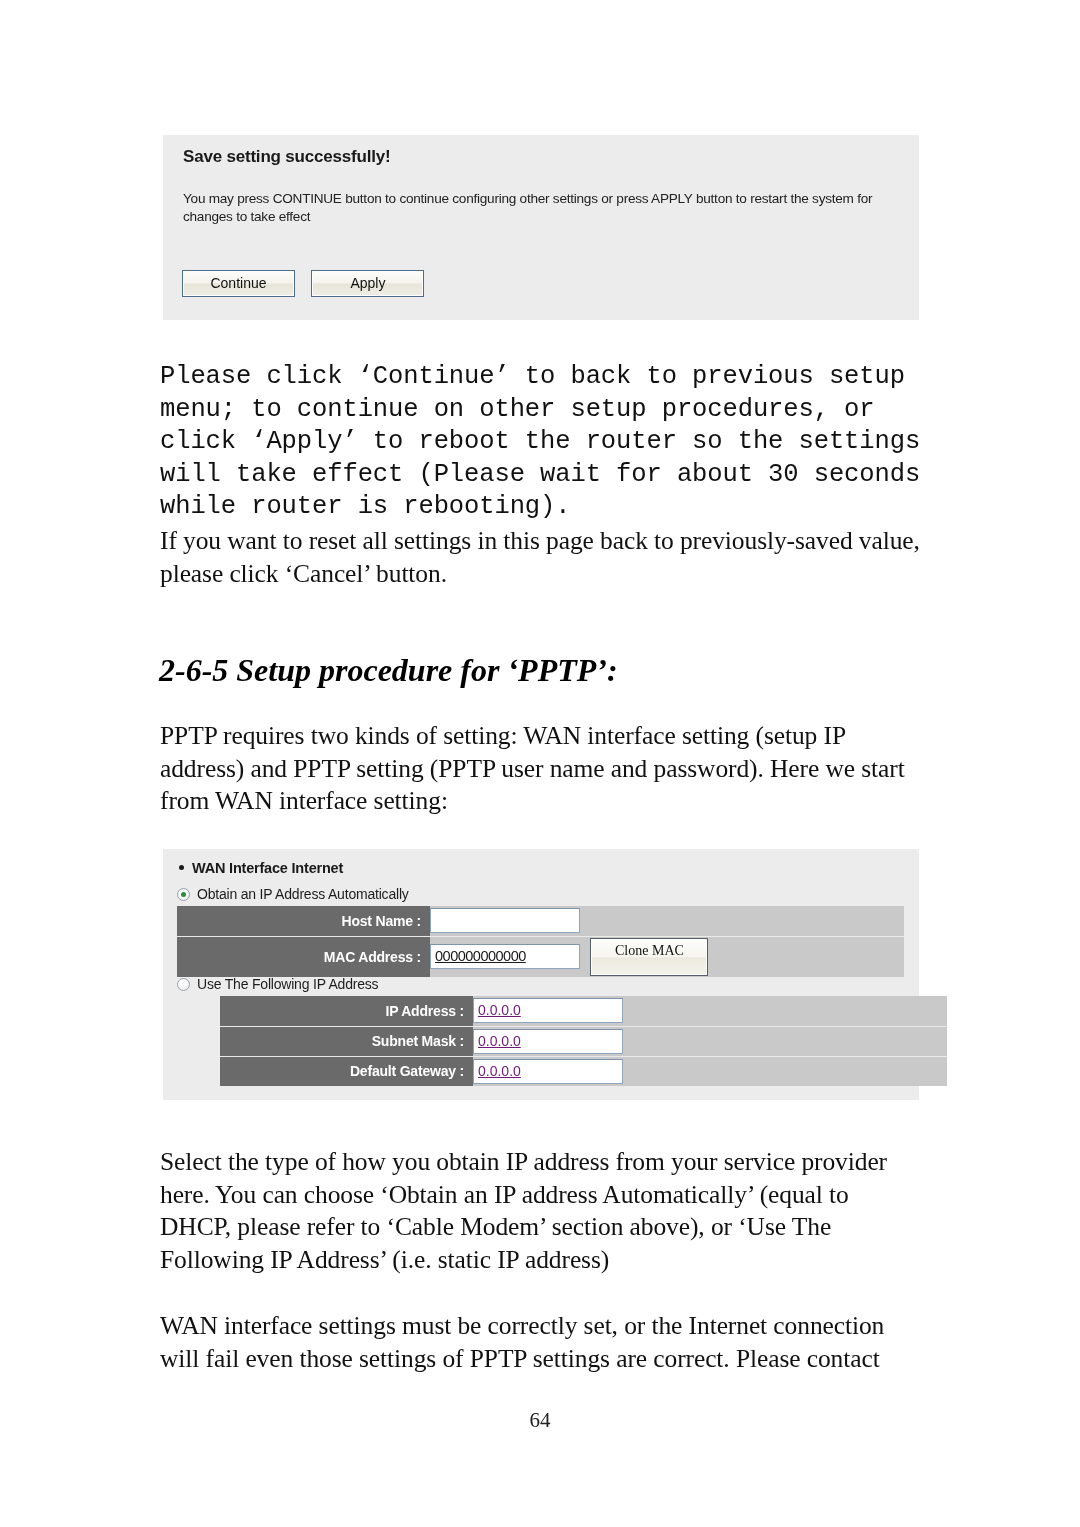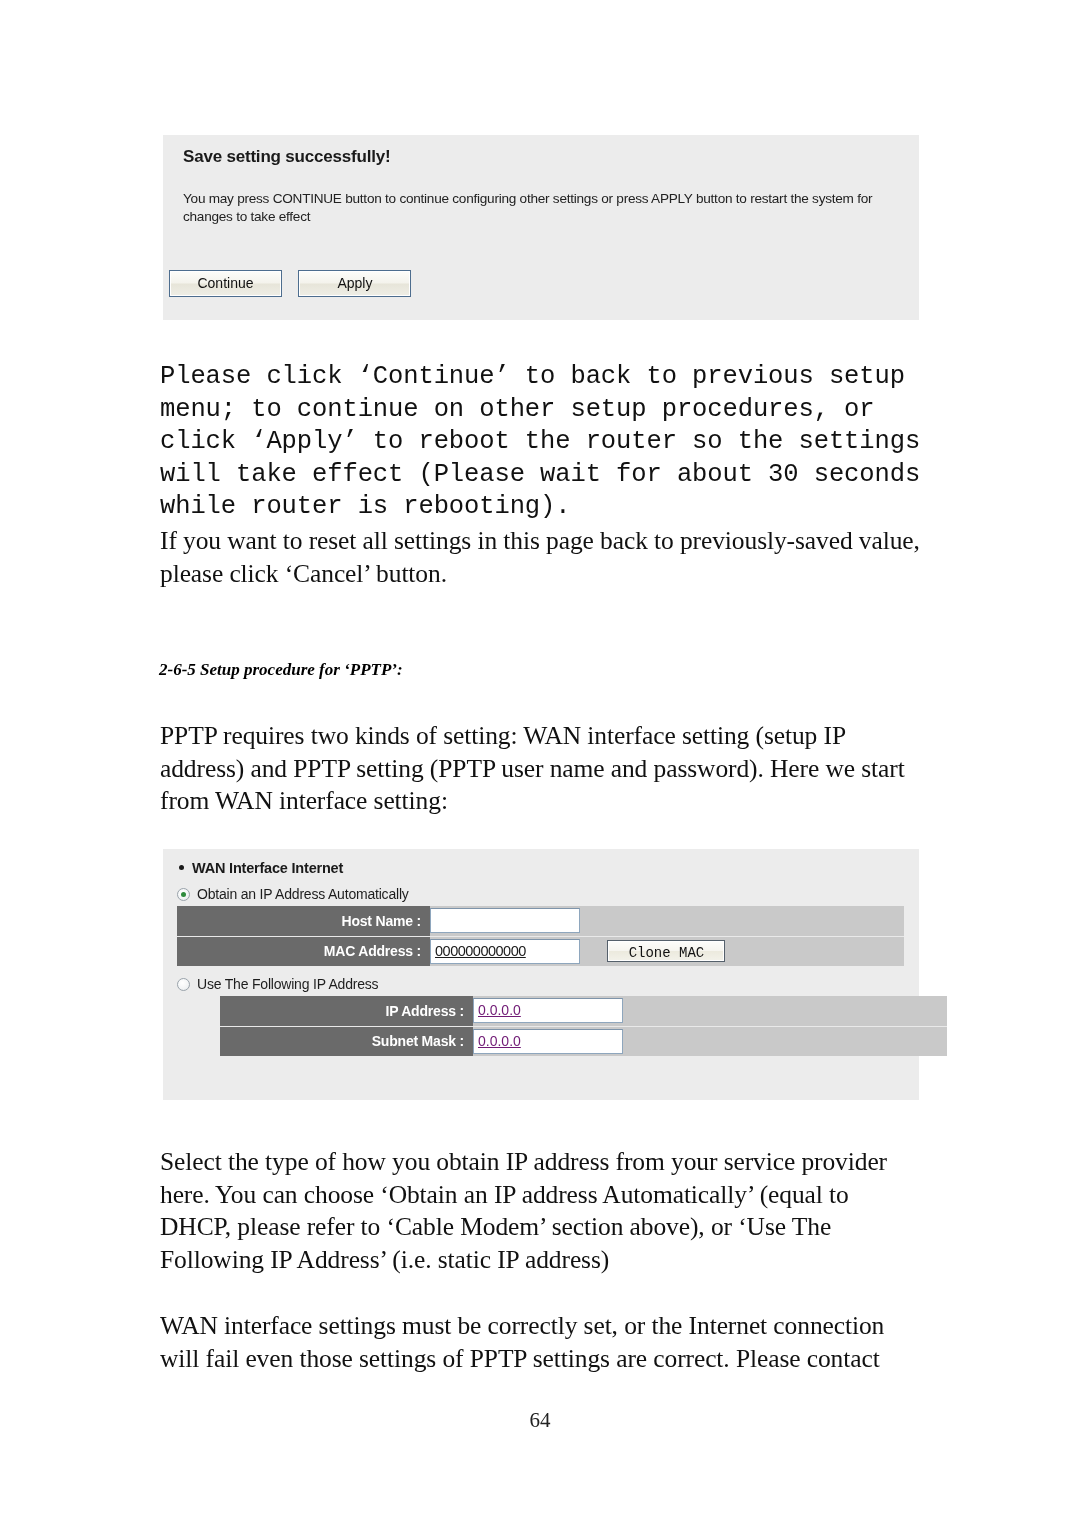--- a/index.html
+++ b/index.html
@@ -36,21 +36,21 @@
     letter-spacing: -0.1px;
   }
 
   .heading {
     position: absolute;
     left: 159px;
     width: 762px;
     font-family: "Liberation Serif", serif;
     font-weight: bold;
     font-style: italic;
-    font-size: 17px;
+    font-size: 32px;
     line-height: 30px;
     color: #000;
   }
 
   .page-number {
     position: absolute;
     left: 0;
     top: 1408px;
     width: 1080px;
     text-align: center;
@@ -86,21 +86,21 @@
     left: 20px;
     top: 55px;
     width: 715px;
     font-size: 13.6px;
     line-height: 18px;
     color: #222;
     letter-spacing: -0.25px;
   }
   .btn-row {
     position: absolute;
-    left: 6px;
+    left: 19px;
     top: 135px;
     border-radius: 12px;
   }
   .winbtn {
     display: inline-block;
     box-sizing: border-box;
     border: 1px solid #4d6d8e;
     background: linear-gradient(to bottom, #fdfdfa 0%, #f4f3ec 48%, #e7e5d9 52%, #efeee6 100%);
     font-family: "Liberation Sans", sans-serif;
     font-size: 14px;
@@ -221,27 +221,27 @@
     vertical-align: middle;
     text-decoration: underline;
   }
   .txtbox.mac { letter-spacing: -0.5px; font-size: 14.5px; }
   .txtbox.dim { color: #701a75; }
 
   #btn-clone {
     display: inline-block;
     box-sizing: border-box;
     width: 118px;
-    height: 22px;
+    height: 38px;
     line-height: 24px;
-    margin-left: 23px;
+    margin-left: 6px;
     border: 1px solid #55606b;
     background: linear-gradient(to bottom, #fdfdfb 0%, #f6f5ef 50%, #eceade 52%, #f3f2ea 100%);
     box-shadow: inset 0 0 0 1px #ffffff;
-    font-family: Liberation Mono, monospace;
+    font-family: Liberation Serif, serif;
     font-size: 14px;
     color: #111;
     text-align: center;
     vertical-align: middle;
     cursor: default;
   }
 </style>
 </head>
 <body>
 
@@ -302,20 +302,26 @@
         <td class="fld">
           <span class="txtbox dim">0.0.0.0</span>
         </td>
       </tr>
       <tr>
         <td class="lbl">Subnet Mask :</td>
         <td class="fld">
           <span class="txtbox dim">0.0.0.0</span>
         </td>
       </tr>
+      <tr>
+        <td class="lbl">Default Gateway :</td>
+        <td class="fld">
+          <span class="txtbox dim">0.0.0.0</span>
+        </td>
+      </tr>
     </tbody>
       </table>
 
   </div>
 
   <div class="para" style="top:1146px;">Select the type of how you obtain IP address from your service provider here. You can choose ‘Obtain an IP address Automatically’ (equal to DHCP, please refer to ‘Cable Modem’ section above), or ‘Use The Following IP Address’ (i.e. static IP address)</div>
   <div class="para" style="top:1310px;">WAN interface settings must be correctly set, or the Internet connection will fail even those settings of PPTP settings are correct. Please contact</div>
 
   <div class="page-number">64</div>
 

